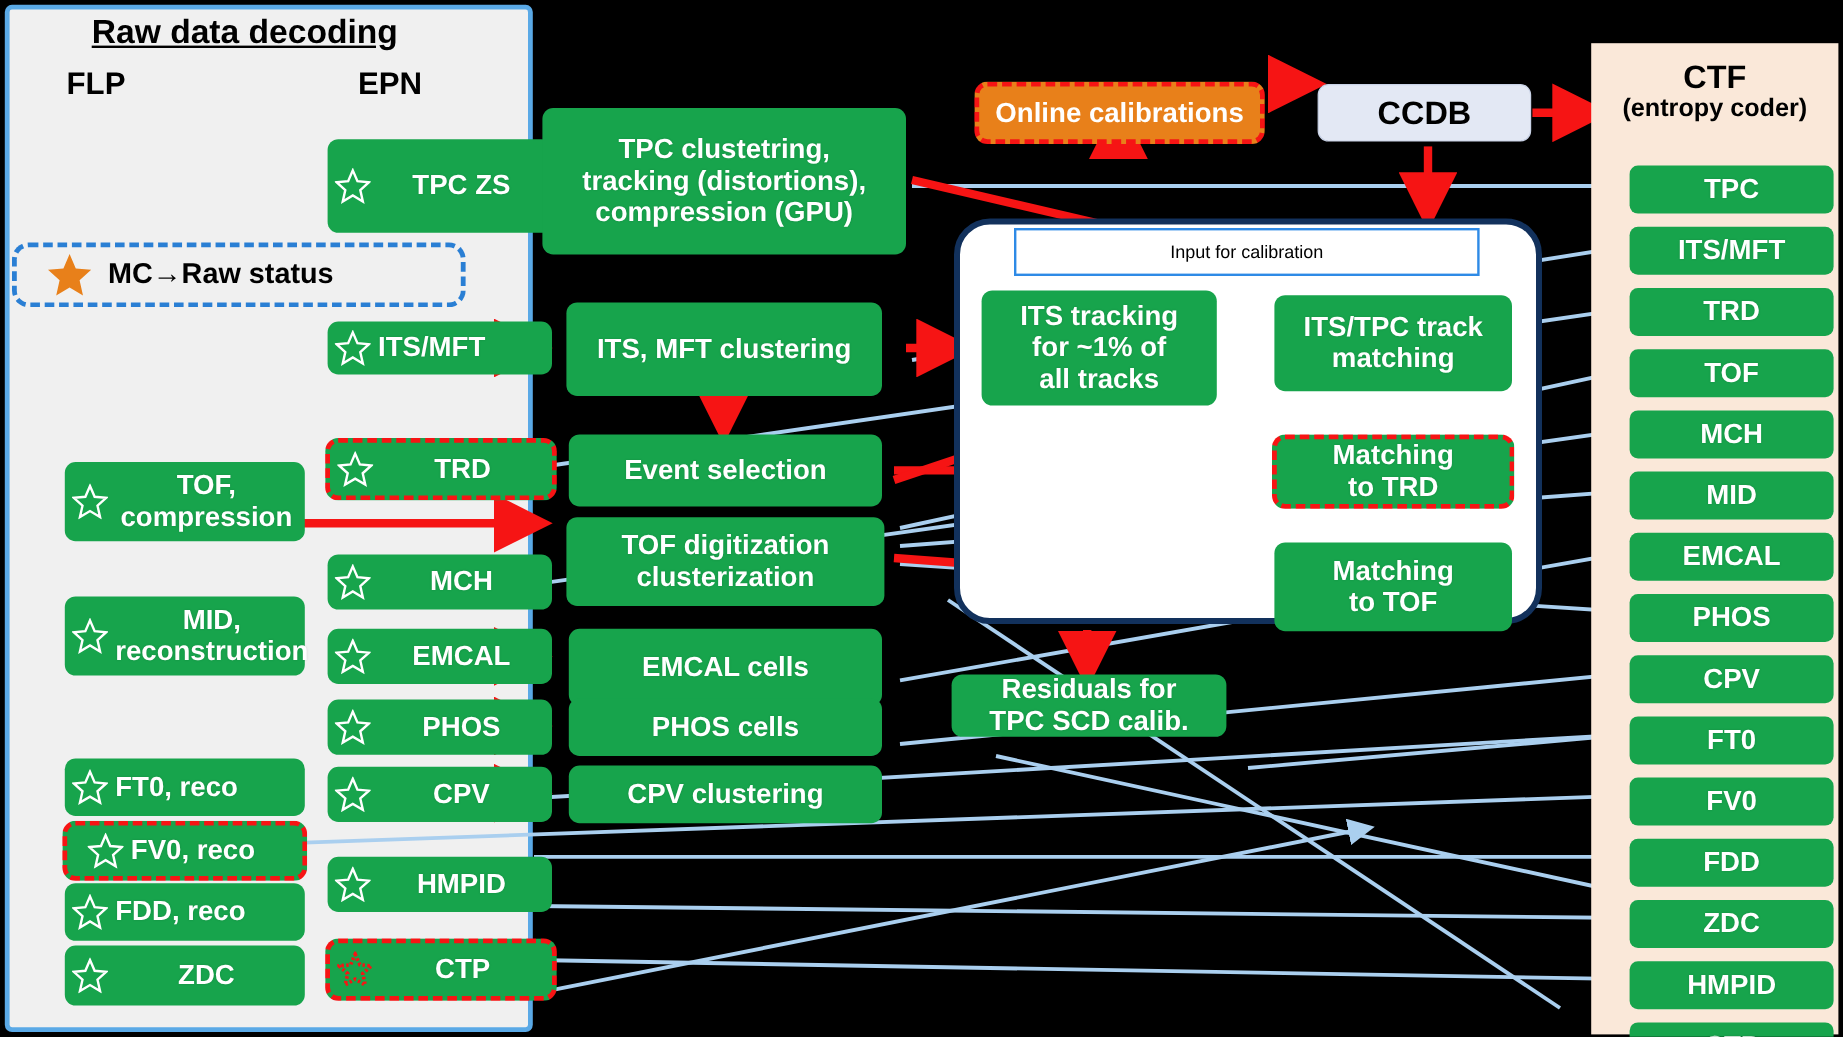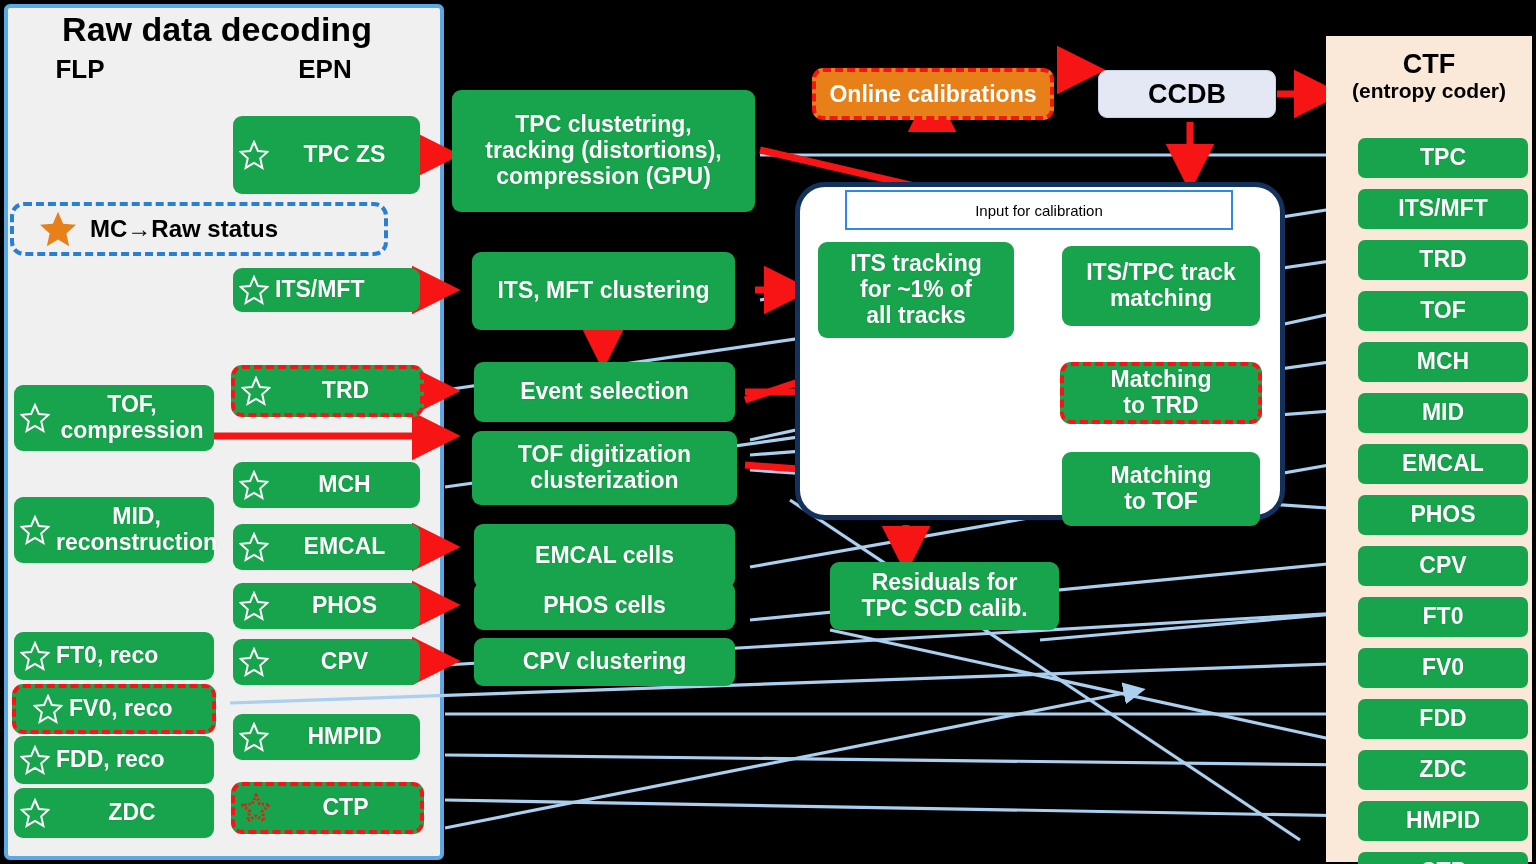--- a/index.html
+++ b/index.html
@@ -6,33 +6,33 @@
   body{width:1536px;height:864px;overflow:hidden;font-family:"Liberation Sans",sans-serif;}
   #stage{position:relative;width:1536px;height:864px;background:#000;}
 
   
   .panel{position:absolute;box-sizing:border-box;}
   #flp-epn-panel{left:4px;top:4px;width:440px;height:856px;background:#f0f0f0;border:4px solid #5aa9e6;border-radius:6px;}
   #ctf-panel{left:1326px;top:36px;width:206px;height:826px;background:#fae8d9;}
 
   
   .hdr{position:absolute;color:#000;font-weight:bold;text-align:center;line-height:1.05;}
-  #raw-title{left:17px;top:12px;width:400px;font-size:34px;}
+  #raw-title{left:4px;top:12px;width:400px;font-size:28px;text-decoration:underline;}
   #flp-label{left:20px;top:56px;width:120px;font-size:26px;}
   #epn-label{left:255px;top:56px;width:140px;font-size:26px;}
   #ctf-title{left:1326px;top:50px;width:206px;font-size:27px;}
   #ctf-sub{left:1326px;top:80px;width:206px;font-size:21px;font-weight:bold;}
 
   
   .node{position:absolute;box-sizing:border-box;background:#17a44c;color:#fff;border-radius:9px;
         display:flex;align-items:center;justify-content:center;text-align:center;
         font-size:23px;font-weight:bold;line-height:1.12;padding:2px 6px;
         text-shadow:0 0 2px rgba(0,0,0,.15);}
   .node.dashed{border:4px dashed #f61414;border-radius:11px;}
-  .node.lstar{justify-content:flex-start;}
+  .node.lstar{justify-content:flex-start;margin-left:40px;}
 
   
   .star{display:inline-block;width:30px;height:30px;flex:0 0 30px;margin-right:6px;}
   .star svg{display:block;width:30px;height:30px;}
   .node.withstar{position:absolute;}
   .node .lbl{display:block;width:100%;}
 
   
   #online-cal{position:absolute;left:812px;top:68px;width:242px;height:52px;background:#e8801a;color:#fff;
               border:4px dashed #f61414;border-radius:11px;display:flex;align-items:center;justify-content:center;
@@ -300,21 +300,21 @@
 
   <div class="node" style="left:1062px;top:246px;width:198px;height:80px;white-space:pre-line;">ITS/TPC track
 matching</div>
 
   <div class="node dashed" style="left:1060px;top:362px;width:202px;height:62px;white-space:pre-line;">Matching
 to TRD</div>
 
   <div class="node" style="left:1062px;top:452px;width:198px;height:74px;white-space:pre-line;">Matching
 to TOF</div>
 
-  <div class="node" style="left:830px;top:562px;width:229px;height:68px;white-space:pre-line;">Residuals for
+  <div class="node" style="left:793px;top:562px;width:229px;height:52px;white-space:pre-line;">Residuals for
 TPC SCD calib.</div>
 
   <div class="panel" id="ctf-panel"></div>
   <div class="hdr" id="ctf-title">CTF</div>
   <div class="hdr" id="ctf-sub">(entropy coder)</div>
 
   <div id="ctf-list">
       <div class="node" style="left: 1358px; top: 138px; width: 170px; height: 40px; font-size: 23px; border-radius: 7px;">TPC</div>
       <div class="node" style="left: 1358px; top: 189px; width: 170px; height: 40px; font-size: 23px; border-radius: 7px;">ITS/MFT</div>
       <div class="node" style="left: 1358px; top: 240px; width: 170px; height: 40px; font-size: 23px; border-radius: 7px;">TRD</div>

